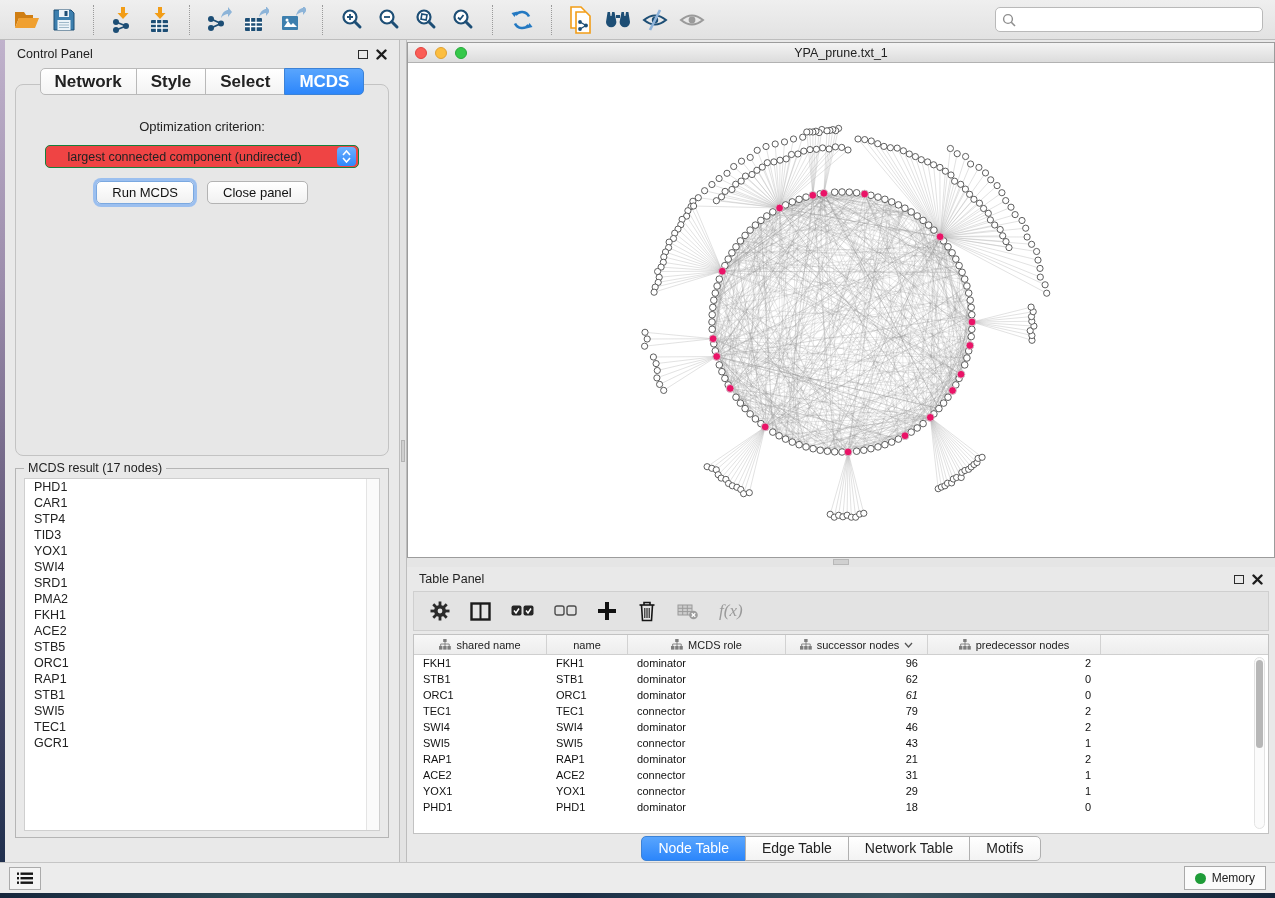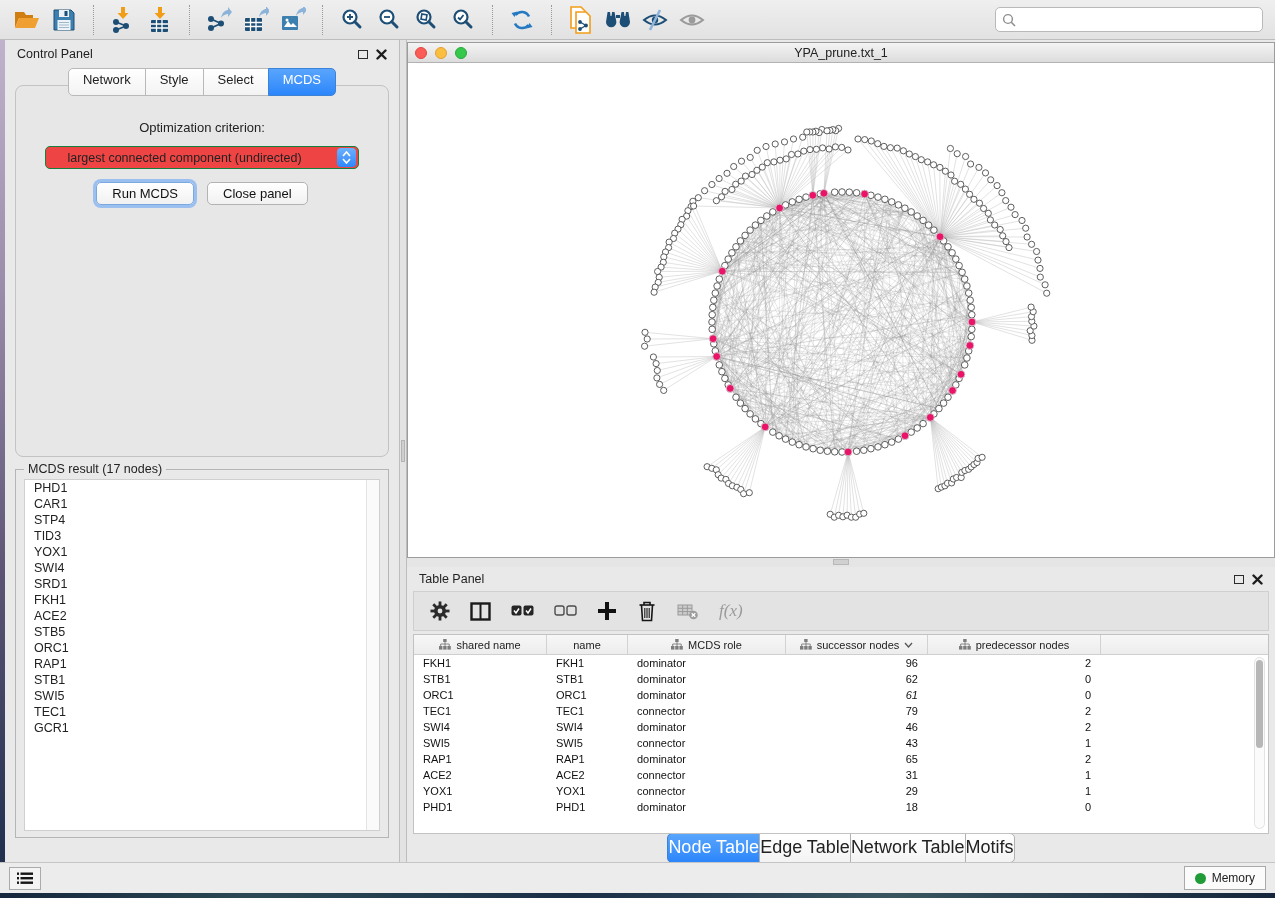--- a/index.html
+++ b/index.html
@@ -19,22 +19,22 @@
   
   .content-row { flex:1; display:flex; min-height:0; }
   .left-sliver { width:5px; background:linear-gradient(#c0b2cc, #9b8cab 30%, #5d5475 65%, #20304e); }
 
   
   .control-panel { width:394px; background:#e9e9e9; display:flex; flex-direction:column; }
   .cp-title { height:28px; display:flex; align-items:center; padding:0 12px; font-size:12.5px; }
   .panel-title-icons { margin-left:auto; display:flex; align-items:center; gap:8px; }
   .float-ico { width:10px; height:9px; border:1.4px solid #2b2b2b; background:transparent; }
   .cp-tabs { display:flex; justify-content:center; position:relative; z-index:2; }
-  .cp-tab { font-size:13px; padding:3px 14px 8px; background:linear-gradient(#ffffff,#f3f3f3);
-            border:1px solid #b9b9b9; margin-left:-1px; color:#222; }
+  .cp-tab { font-size:17px; padding:3px 14px 2px; background:linear-gradient(#ffffff,#f3f3f3);
+            border:1px solid #b9b9b9; margin-left:-1px; color:#222;font-weight:bold; }
   .cp-tab:first-child { border-radius:5px 0 0 5px; margin-left:0; }
   .cp-tab:last-child { border-radius:0 5px 5px 0; }
   .cp-tab.active { background:linear-gradient(#59a5fd,#2c86fb); color:#fff; border-color:#3c82d6; }
   .cp-inner { margin:-11px 10px 0; height:372px; border:1px solid #c3c3c3; border-radius:8px;
               background:#e7e7e7; position:relative; z-index:1; padding-top:34px; text-align:center; }
   .opt-label { font-size:13px; }
   .dropdown { margin:11px auto 0; width:314px; height:23px; background:#ef4444; border:1px solid #15803d;
               border-radius:5px; display:flex; align-items:center; position:relative; }
   .dropdown .dd-text { flex:1; font-size:12.5px; text-align:center; padding-right:14px; white-space:nowrap; }
   .dd-stepper { width:19px; height:19px; margin-right:2px; border-radius:4px;
@@ -86,21 +86,21 @@
   .th-cell { display:flex; align-items:center; justify-content:center; gap:5px; font-size:11px; color:#222;
              border-right:1px solid #d2d2d2; overflow:hidden; white-space:nowrap; }
   .tbl-row { display:flex; height:16px; align-items:center; }
   .td-cell { font-size:11px; color:#111; overflow:hidden; white-space:nowrap; }
   .td-left { padding-left:9px; text-align:left; }
   .td-right { padding-right:10px; text-align:right; }
   .tbl-scroll { position:absolute; top:22px; right:3px; bottom:4px; width:11px; background:#fbfbfb;
                 border:1px solid #e3e3e3; border-radius:6px; }
   .tbl-thumb { position:absolute; top:2px; left:1px; width:7px; height:88px; background:#b7b7b7; border-radius:4px; }
   .tp-tabs { height:28px; display:flex; align-items:center; justify-content:center; }
-  .tp-tab { font-size:18px; padding:3px 0 4px; background:linear-gradient(#ffffff,#f3f3f3);
+  .tp-tab { font-size:14px; padding:3px 16px 4px; background:linear-gradient(#ffffff,#f3f3f3);
             border:1px solid #b0b0b0; margin-left:-1px; }
   .tp-tab:first-child { border-radius:5px 0 0 5px; margin-left:0; }
   .tp-tab:last-child { border-radius:0 5px 5px 0; }
   .tp-tab.active { background:linear-gradient(#59a5fd,#2c86fb); color:#fff; border-color:#3c82d6; }
 
   
   .status-bar { height:31px; flex:0 0 31px; background:#ececec; border-top:1px solid #c5c5c5;
                 display:flex; align-items:center; padding:0 9px; }
   .list-btn { width:32px; height:23px; background:#f4f4f4; border:1px solid #ababab;
               display:flex; align-items:center; justify-content:center; }
@@ -302,20 +302,21 @@
         <div class="result-legend">MCDS result (17 nodes)</div>
         <div class="result-list" id="mcds-list">
           <div class="result-scroll"></div>
         <div class="mcds-item">PHD1</div>
             <div class="mcds-item">CAR1</div>
             <div class="mcds-item">STP4</div>
             <div class="mcds-item">TID3</div>
             <div class="mcds-item">YOX1</div>
             <div class="mcds-item">SWI4</div>
             <div class="mcds-item">SRD1</div>
+            <div class="mcds-item">PMA2</div>
             <div class="mcds-item">FKH1</div>
             <div class="mcds-item">ACE2</div>
             <div class="mcds-item">STB5</div>
             <div class="mcds-item">ORC1</div>
             <div class="mcds-item">RAP1</div>
             <div class="mcds-item">STB1</div>
             <div class="mcds-item">SWI5</div>
             <div class="mcds-item">TEC1</div>
             <div class="mcds-item">GCR1</div>
           </div>
@@ -1585,21 +1586,21 @@
                 <div class="td-cell td-left" style="width: 133px;">SWI5</div>
                 <div class="td-cell td-left" style="width: 81px;">SWI5</div>
                 <div class="td-cell td-left" style="width: 158px;">connector</div>
                 <div class="td-cell td-right" style="width: 142px;">43</div>
                 <div class="td-cell td-right" style="width: 173px;">1</div>
               </div>
               <div class="tbl-row">
                 <div class="td-cell td-left" style="width: 133px;">RAP1</div>
                 <div class="td-cell td-left" style="width: 81px;">RAP1</div>
                 <div class="td-cell td-left" style="width: 158px;">dominator</div>
-                <div class="td-cell td-right" style="width: 142px;">65</div>
+                <div class="td-cell td-right" style="width: 142px;">21</div>
                 <div class="td-cell td-right" style="width: 173px;">2</div>
               </div>
               <div class="tbl-row">
                 <div class="td-cell td-left" style="width: 133px;">ACE2</div>
                 <div class="td-cell td-left" style="width: 81px;">ACE2</div>
                 <div class="td-cell td-left" style="width: 158px;">connector</div>
                 <div class="td-cell td-right" style="width: 142px;">31</div>
                 <div class="td-cell td-right" style="width: 173px;">1</div>
               </div>
               <div class="tbl-row">

